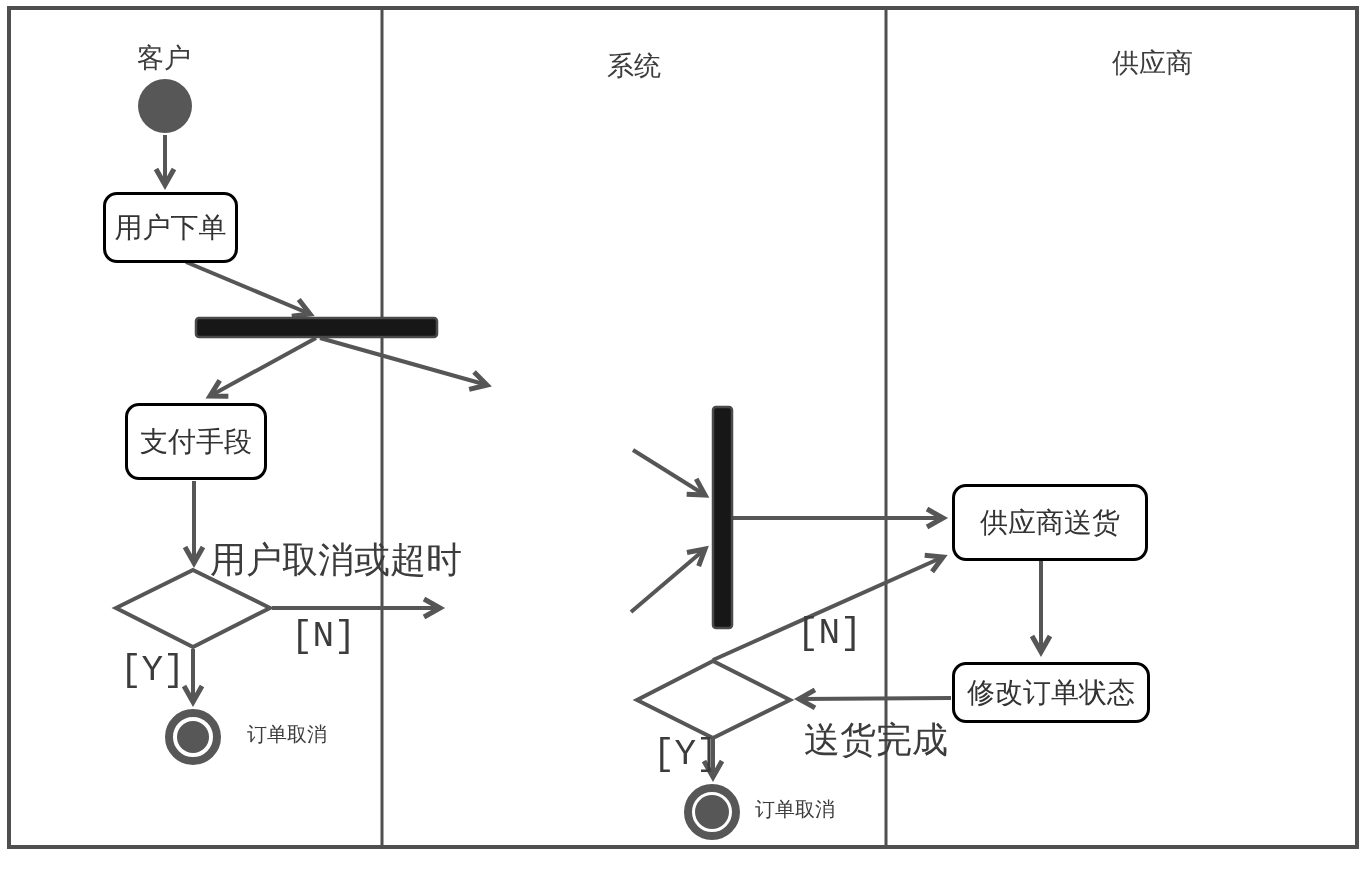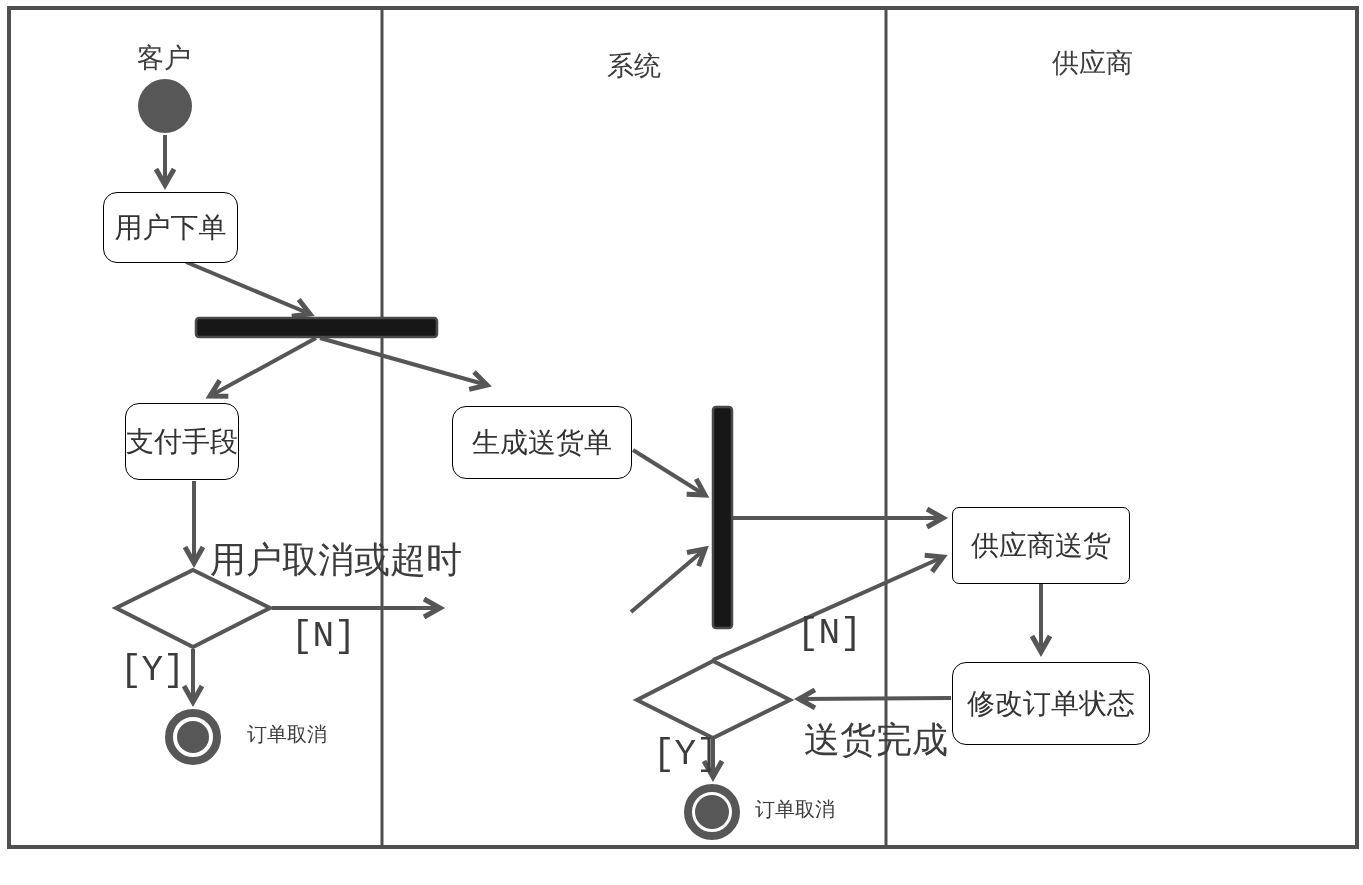--- a/index.html
+++ b/index.html
@@ -14,21 +14,21 @@
   svg.layer { position: absolute; left: 0; top: 0; }
   .edge { stroke: #565656; stroke-width: 4; fill: none; }
   .frame { stroke: #4f4f4f; stroke-width: 4; fill: none; }
   .divider { stroke: #4f4f4f; stroke-width: 3; }
   .diamond { fill: #ffffff; stroke: #565656; stroke-width: 4; }
   .sync-bar { fill: #171717; stroke: #4a4a4a; stroke-width: 2.5; }
   .activity {
     position: absolute;
     box-sizing: border-box;
     background: #ffffff;
-    border: 1px solid #000000;
+    border: 3px solid #000000;
     border-radius: 14px;
     display: flex;
     align-items: center;
     justify-content: center;
     font-size: 28px;
     color: #333333;
     white-space: nowrap;
     z-index: 3;
   }
   .lane-title {
@@ -91,27 +91,26 @@
       <circle cx="193" cy="737" r="16" fill="#575757"></circle>
     </g>
     <g>
       <circle cx="712" cy="812" r="24" fill="#ffffff" stroke="#575757" stroke-width="8"></circle>
       <circle cx="712" cy="812" r="17" fill="#575757"></circle>
     </g>
   </svg>
 
   <div class="lane-title" style="left:137px; top:40px;">客户</div>
   <div class="lane-title" style="left:607px; top:48px;text-align:center;">系统</div>
-  <div class="lane-title" style="left:1052px; top:45px;">供应商</div>
+  <div class="lane-title" style="left:1112px; top:45px;">供应商</div>
 
   <div class="activity" style="left:103px; top:192px; width:135px; height:71px;">用户下单</div>
-  <div class="activity" style="left:125px; top:403px; width:114px; height:77px;">支付手段</div>
-  <div class="activity" style="left:452px; top:406px; width:180px; height:73px;">生成送货单</div>
-  <div class="activity" style="left:952px; top:507px; width:178px; height:77px;border-radius:7px;">供应商送货</div>
-  <div class="activity" style="left:952px; top:662px; width:198px; height:83px;">修改订单状态</div>
+  <div class="activity" style="left:125px; top:403px; width:142px; height:77px;">支付手段</div>
+  <div class="activity" style="left:952px; top:484px; width:196px; height:77px;">供应商送货</div>
+  <div class="activity" style="left:952px; top:662px; width:198px; height:61px;">修改订单状态</div>
 
   <div class="lbl" style="left:210px; top:536px;">用户取消或超时</div>
   <div class="lbl" style="left:291px; top:616px;">[N]</div>
   <div class="lbl" style="left:120px; top:650px;">[Y]</div>
   <div class="lbl" style="left:797px; top:613px;">[N]</div>
   <div class="lbl" style="left:804px; top:716px;">送货完成</div>
   <div class="lbl" style="left:653px; top:734px;">[Y]</div>
 
   <div class="lbl terminal" style="left:247px; top:721px;">订单取消</div>
   <div class="lbl terminal" style="left:755px; top:796px;">订单取消</div>

